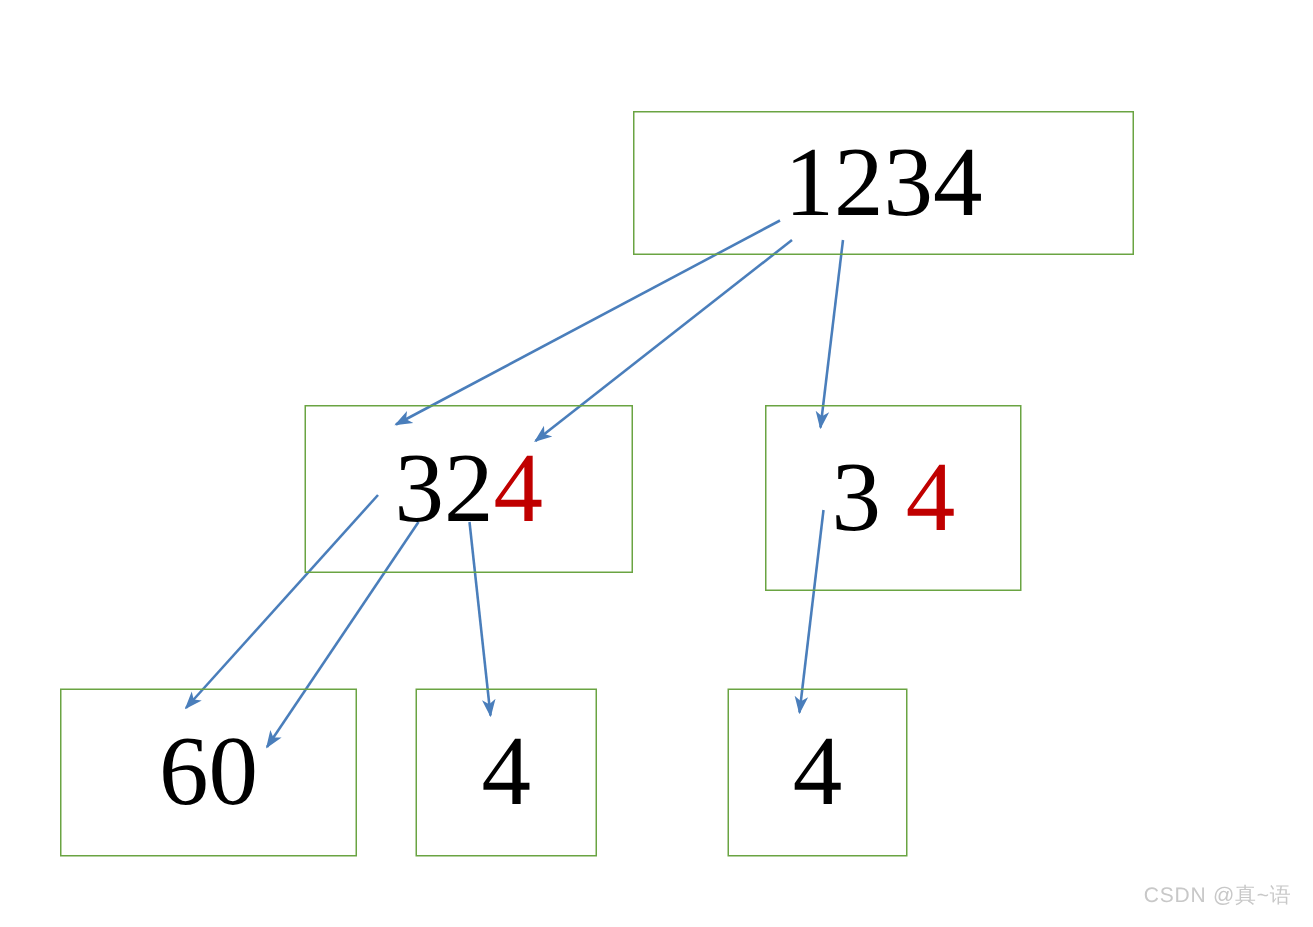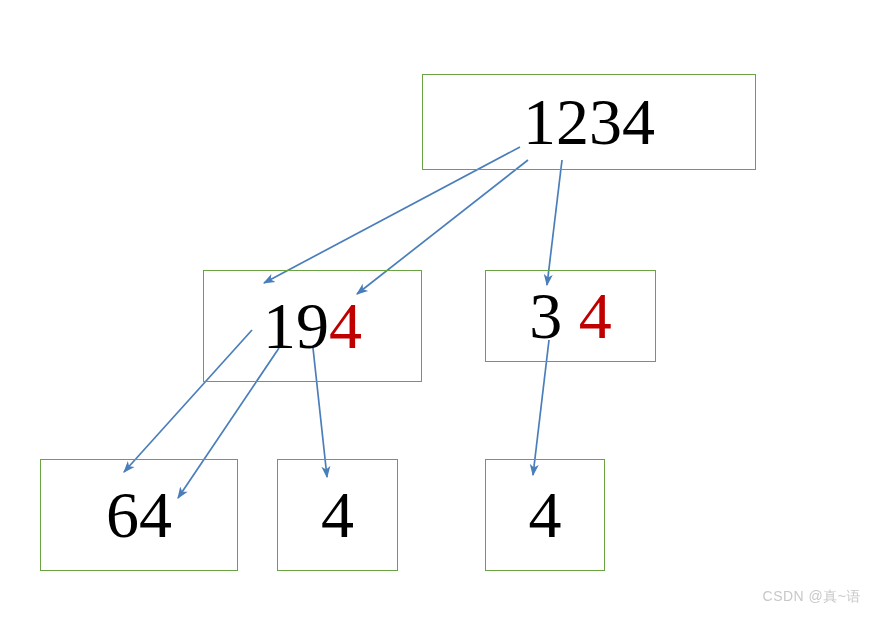--- a/index.html
+++ b/index.html
@@ -74,27 +74,27 @@
       <line x1="279" y1="348" x2="178" y2="498" stroke="#4a7ebb" stroke-width="1.7" marker-end="url(#arrowhead)"></line>
       <line x1="313" y1="348" x2="327" y2="477" stroke="#4a7ebb" stroke-width="1.7" marker-end="url(#arrowhead)"></line>
       <line x1="549" y1="340" x2="533" y2="475" stroke="#4a7ebb" stroke-width="1.7" marker-end="url(#arrowhead)"></line>
     </svg>
 
   <div id="node-layer">
       <div class="node-box" style="left: 422px; top: 74px; width: 334px; height: 96px; border-color: rgb(106, 164, 66); text-align: right;">
         <div class="node-label"><span class="seg-black" style="color: rgb(0, 0, 0);">1234</span></div>
       </div>
       <div class="node-box" style="left: 203px; top: 270px; width: 219px; height: 112px; border-color: rgb(106, 164, 66);">
-        <div class="node-label"><span class="seg-black" style="color: rgb(0, 0, 0);">19</span><span class="seg-red" style="color: rgb(192, 0, 0);">4</span></div>
+        <div class="node-label"><span class="seg-black" style="color: rgb(0, 0, 0);">32</span><span class="seg-red" style="color: rgb(192, 0, 0);">4</span></div>
       </div>
-      <div class="node-box" style="left: 485px; top: 270px; width: 171px; height: 92px; border-color: rgb(106, 164, 66);">
+      <div class="node-box" style="left: 510px; top: 270px; width: 171px; height: 124px; border-color: rgb(106, 164, 66);">
         <div class="node-label"><span class="seg-black" style="color: rgb(0, 0, 0);">3 </span><span class="seg-red" style="color: rgb(192, 0, 0);">4</span></div>
       </div>
       <div class="node-box" style="left: 40px; top: 459px; width: 198px; height: 112px; border-color: rgb(106, 164, 66);">
-        <div class="node-label"><span class="seg-black" style="color: rgb(0, 0, 0);">64</span></div>
+        <div class="node-label"><span class="seg-black" style="color: rgb(0, 0, 0);">60</span></div>
       </div>
       <div class="node-box" style="left: 277px; top: 459px; width: 121px; height: 112px; border-color: rgb(106, 164, 66);">
         <div class="node-label"><span class="seg-black" style="color: rgb(0, 0, 0);">4</span></div>
       </div>
       <div class="node-box" style="left: 485px; top: 459px; width: 120px; height: 112px; border-color: rgb(106, 164, 66);">
         <div class="node-label"><span class="seg-black" style="color: rgb(0, 0, 0);">4</span></div>
       </div>
     </div>
 
   <div class="watermark">CSDN @真~语</div>

